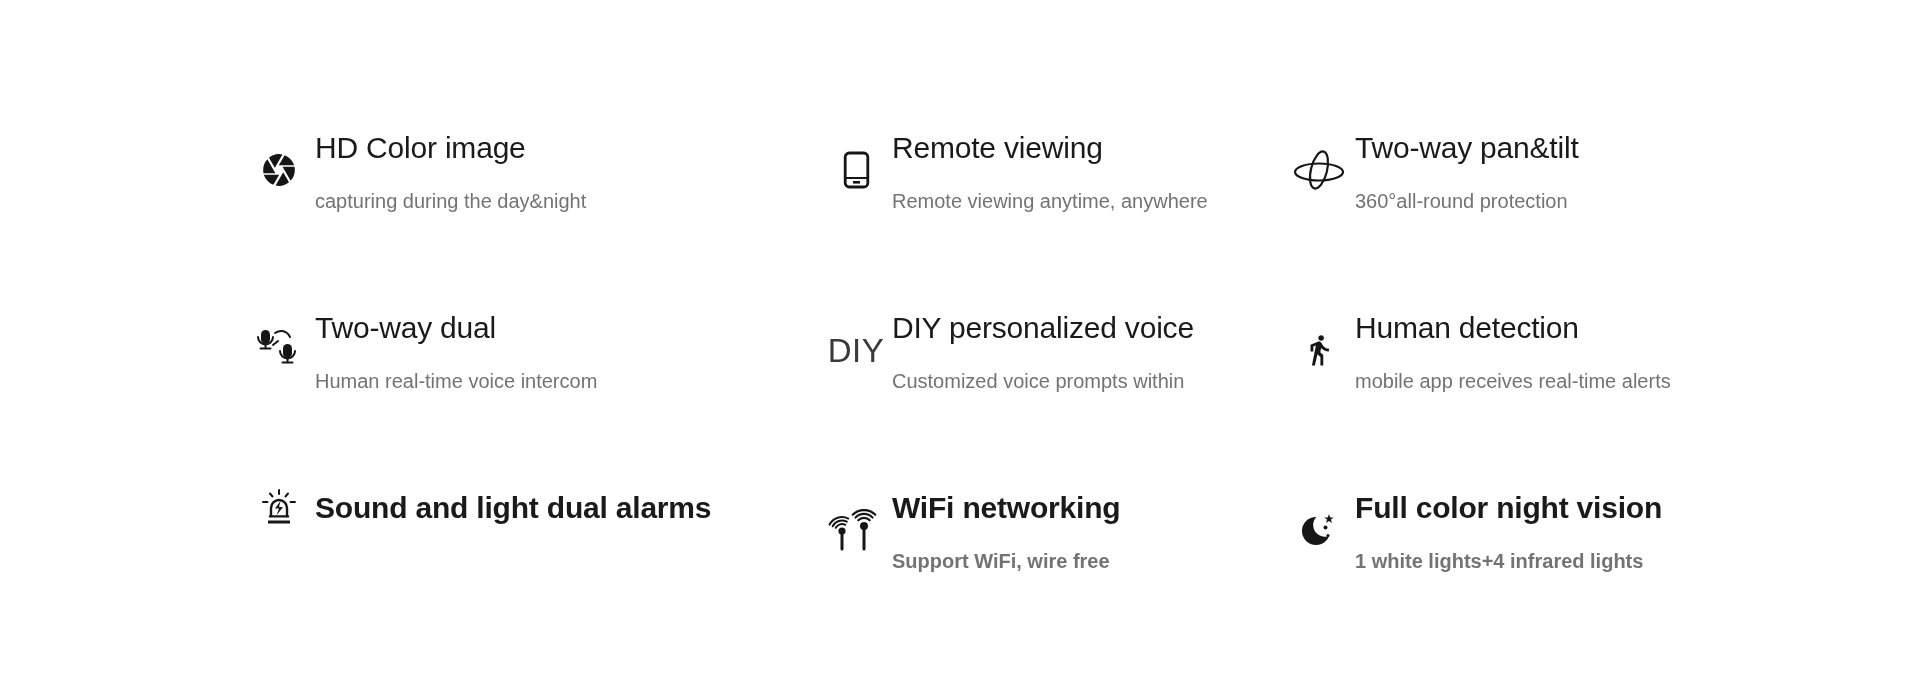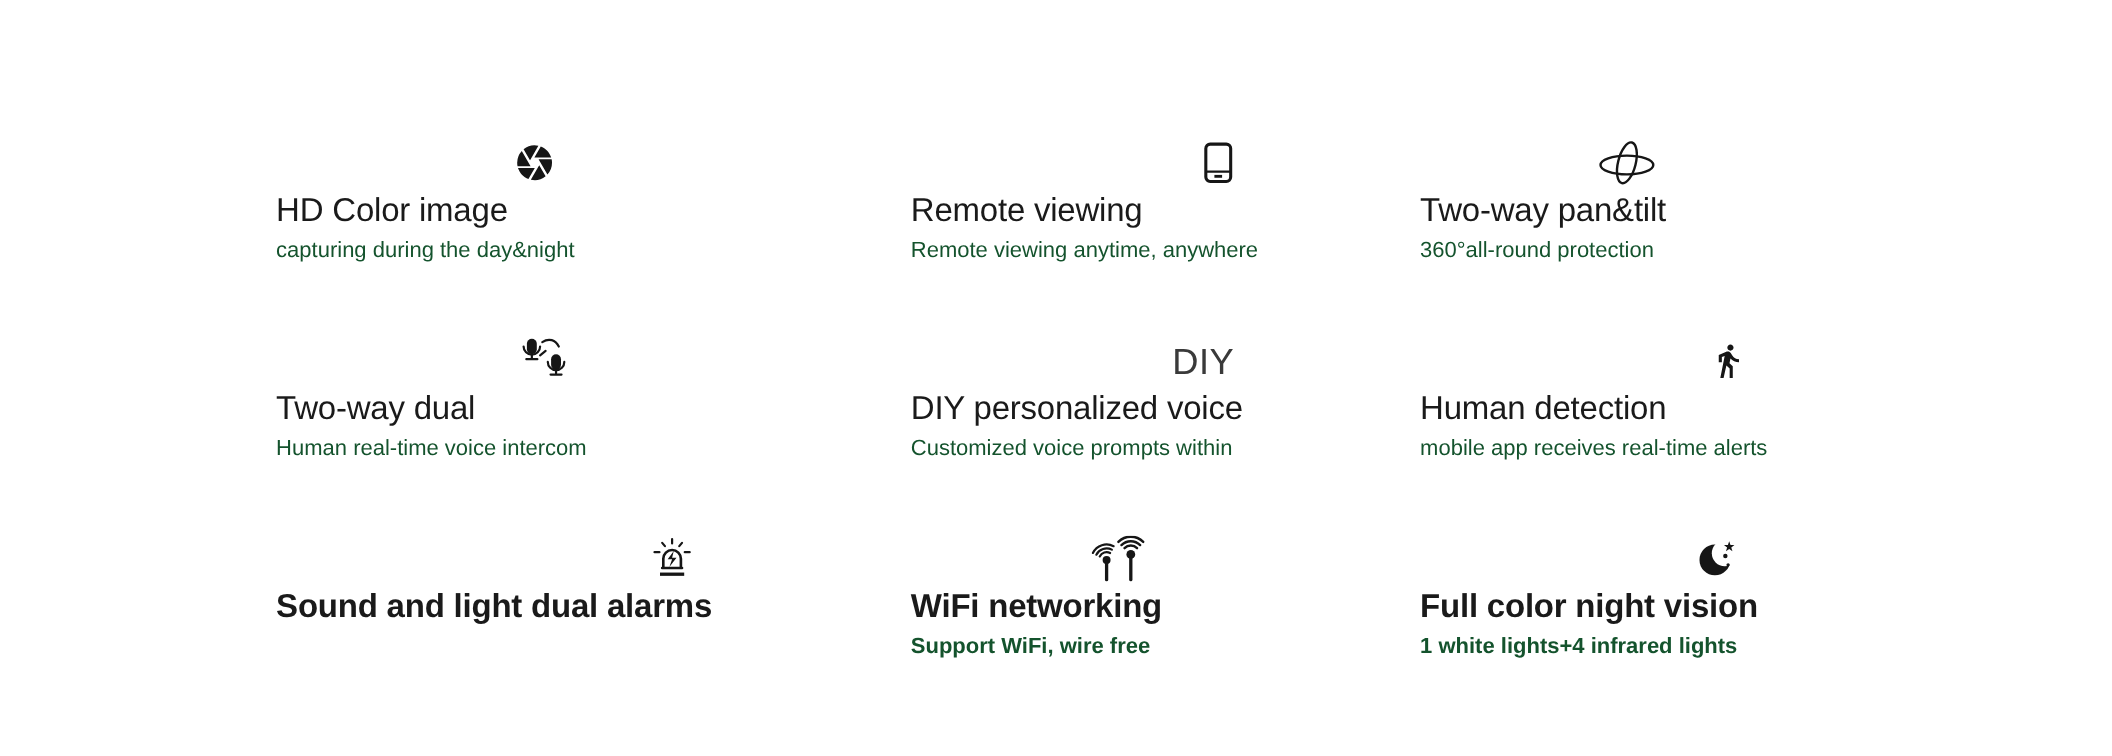--- a/index.html
+++ b/index.html
@@ -12,49 +12,47 @@
     color: #1a1a1a;
     overflow: hidden;
   }
   .feature-grid {
     position: absolute;
     inset: 0;
   }
   .feature {
     position: absolute;
     display: flex;
-    align-items: flex-end;
-    flex-direction: column;
+    align-items: center;
   }
   .icon-box {
     width: 56px;
     min-width: 56px;
     height: 44px;
     display: flex;
     align-items: center;
     justify-content: center;
     margin-right: 8px;
-    margin-left: 32px;
   }
   .icon-box svg { display: block; }
   .stroke { fill: none; stroke: #161616; stroke-width: 2.2; stroke-linecap: round; }
   .fill { fill: #161616; stroke: none; }
   .feature-text { display: flex; flex-direction: column; }
   .feature-title {
     font-size: 30px;
     line-height: 44px;
     color: #1a1a1a;
     letter-spacing: -0.2px;
     white-space: nowrap;
   }
   .feature-subtitle {
     font-size: 20px;
     line-height: 26px;
-    margin-top: 1px;
-    color: #14532d;
+    margin-top: 18px;
+    color: #737373;
     white-space: nowrap;
   }
   .diy-text {
     font-size: 33px;
     font-weight: 300;
     letter-spacing: 0.5px;
     color: #3a3a3a;
     line-height: 1;
   }
   

